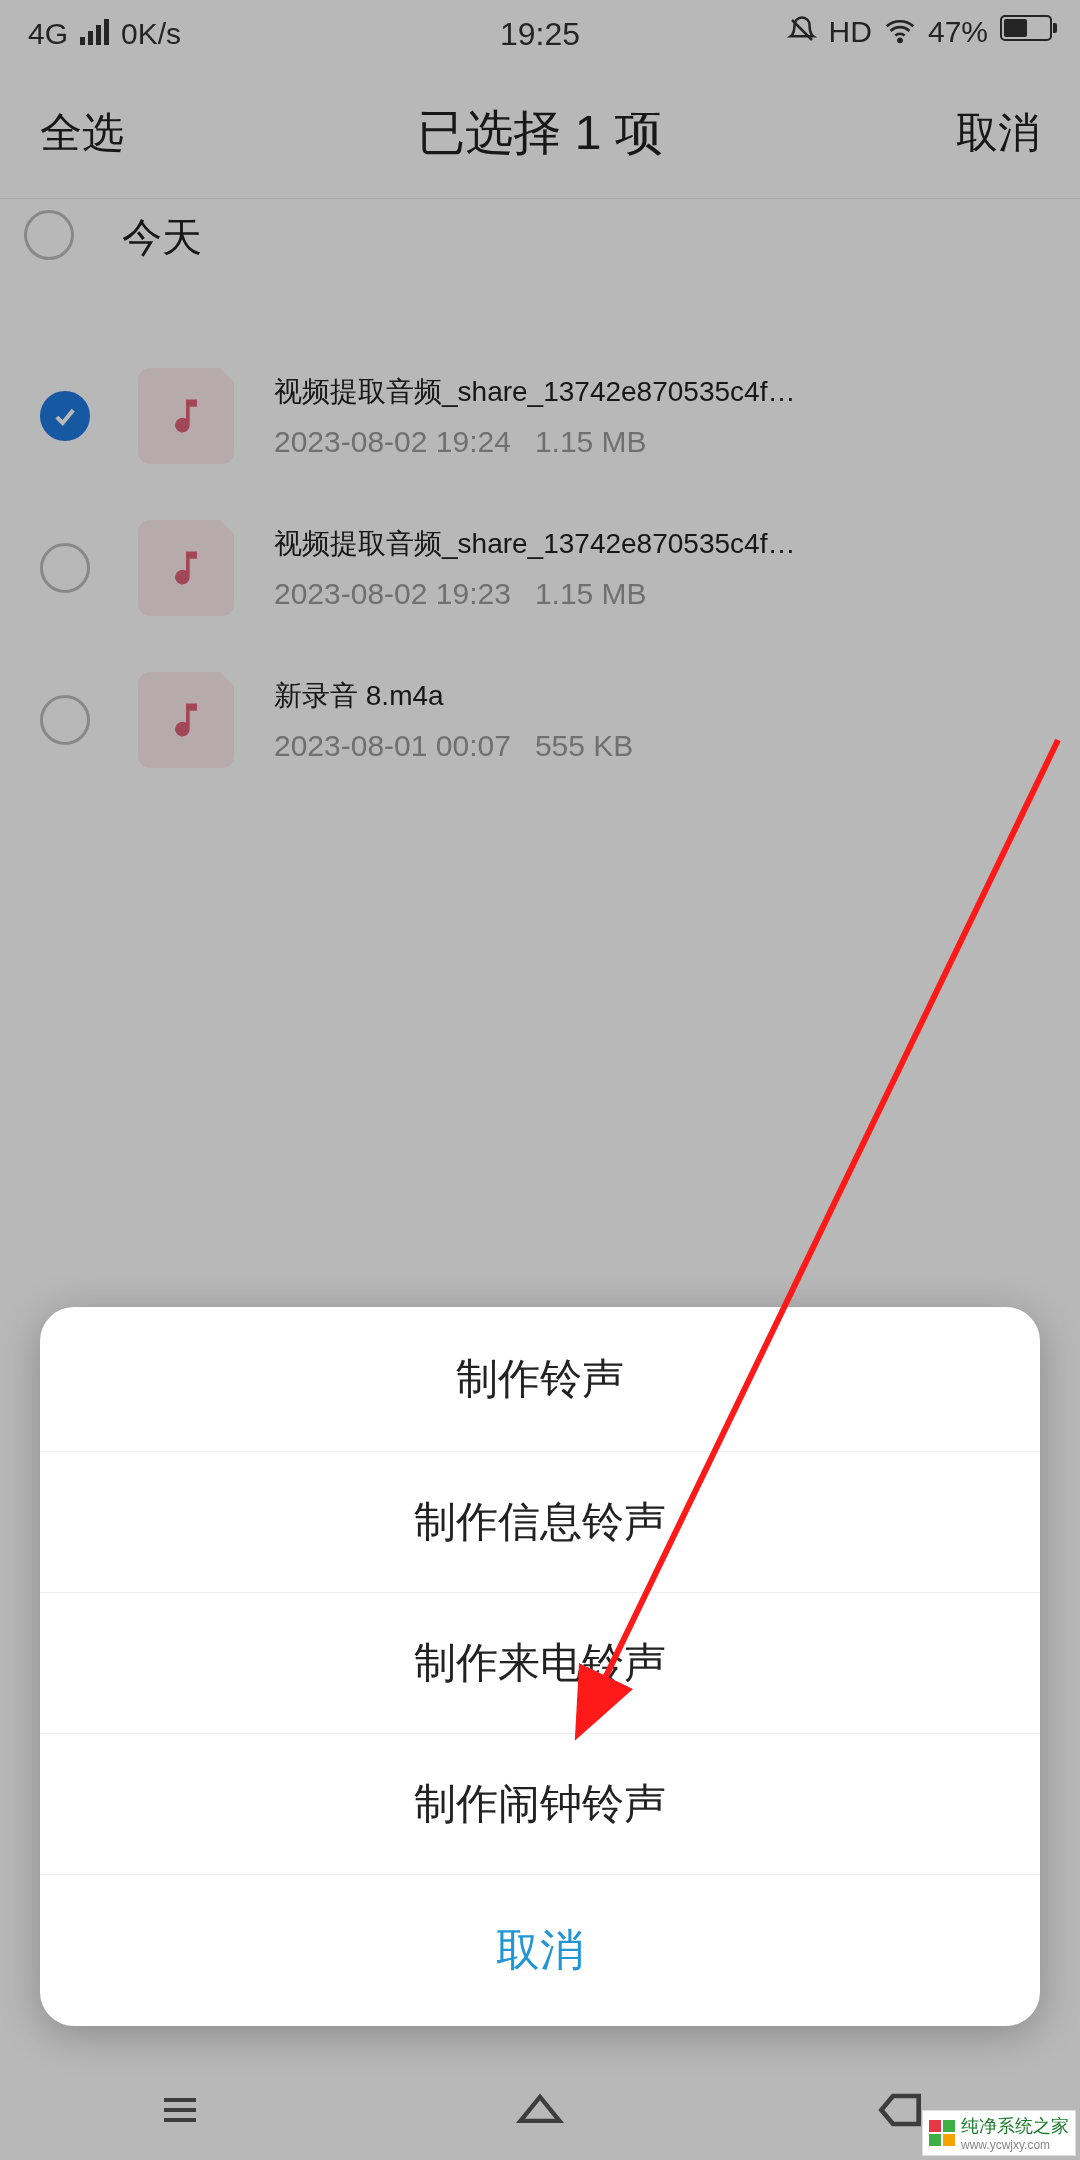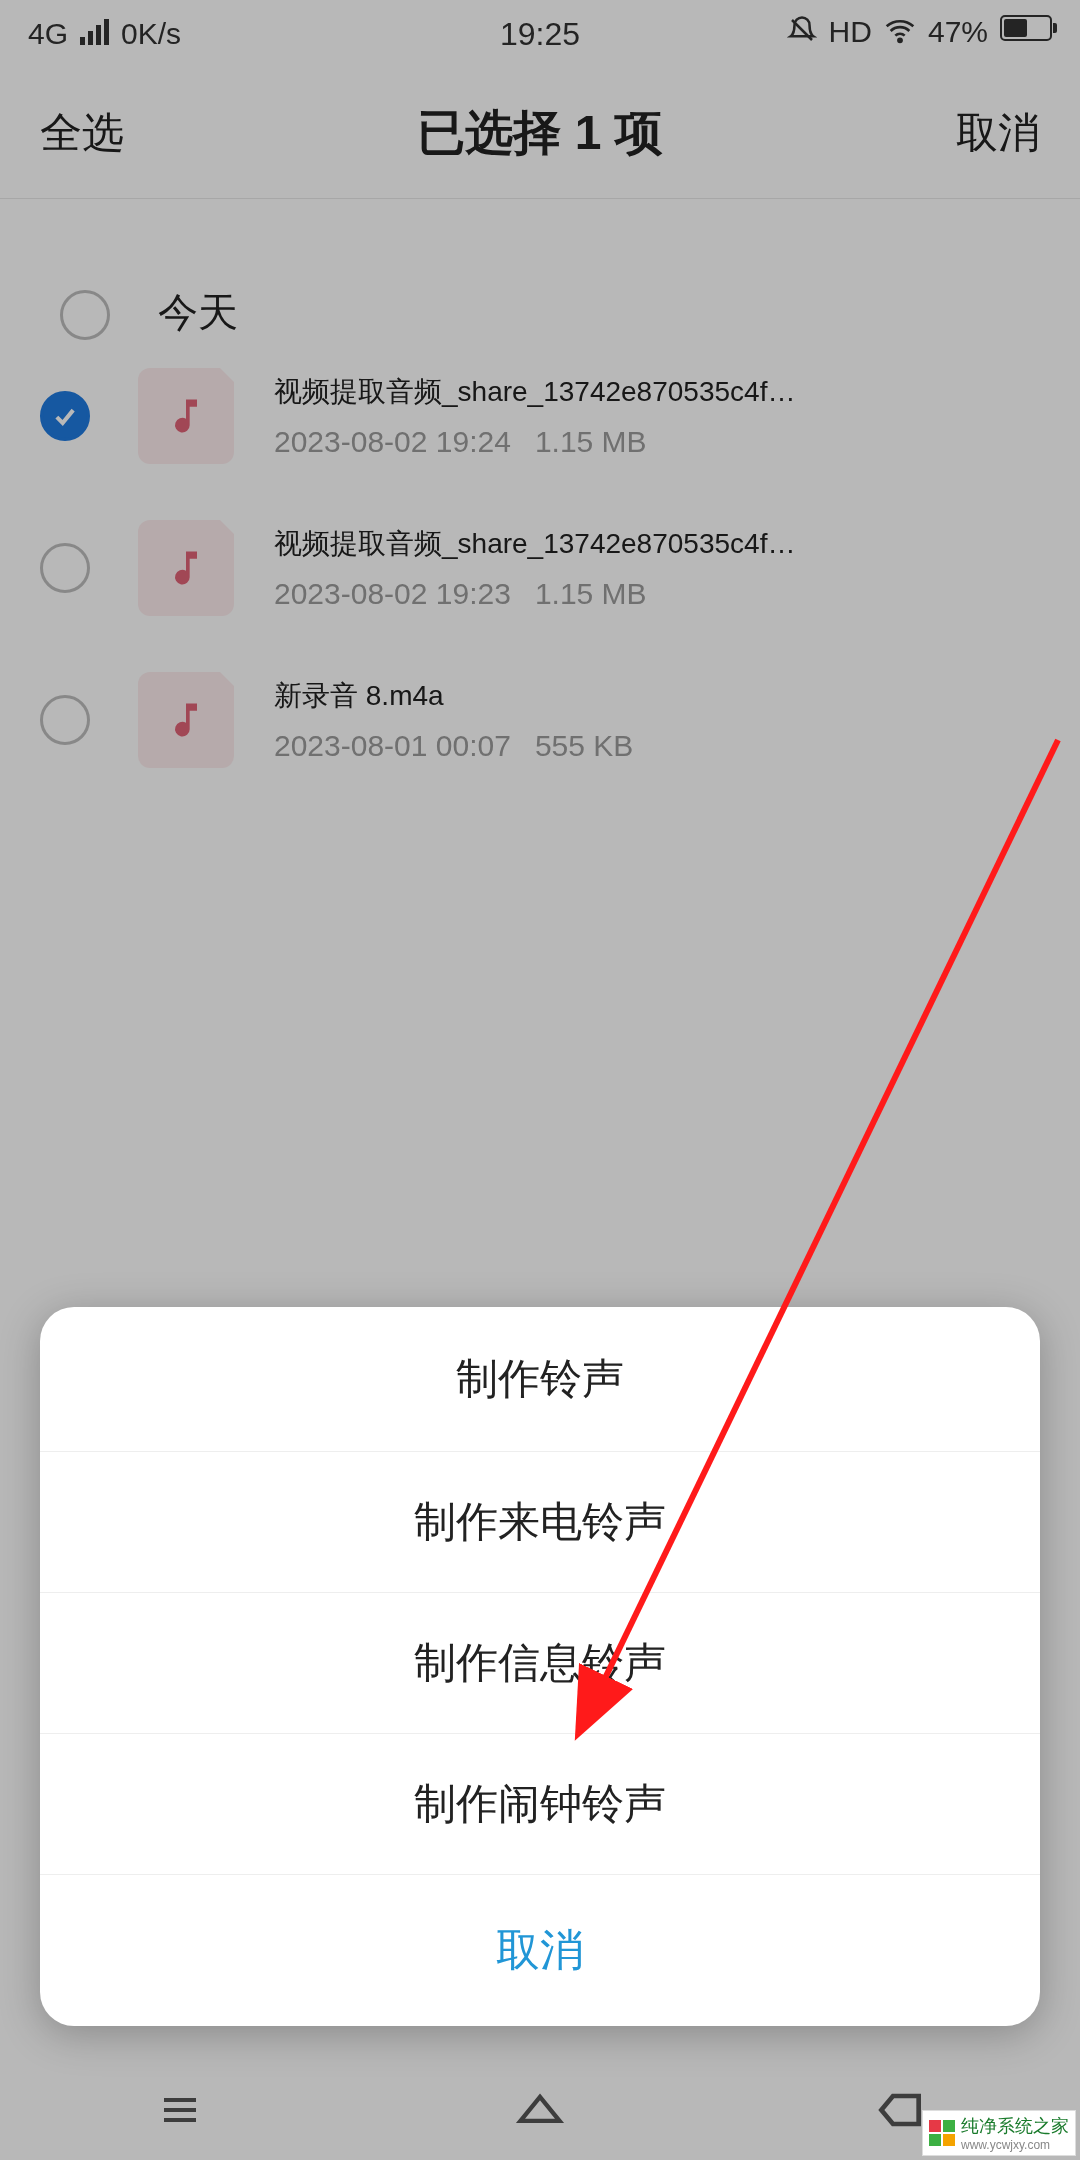--- a/index.html
+++ b/index.html
@@ -14,27 +14,27 @@
   .signal-bars { display:flex; align-items:flex-end; gap:3px; height:28px; }
   .signal-bars span { width:5px; background:#333; }
   .signal-bars span:nth-child(1){height:8px;} .signal-bars span:nth-child(2){height:14px;} .signal-bars span:nth-child(3){height:20px;} .signal-bars span:nth-child(4){height:26px;}
   .wifi-icon, .bell-icon, .battery-icon { display:inline-block; }
   .battery { width:52px; height:26px; border:2.5px solid #333; border-radius:5px; position:relative; }
   .battery::after { content:""; position:absolute; right:-7px; top:6px; width:4px; height:10px; background:#333; border-radius:0 2px 2px 0; }
   .battery-fill { position:absolute; left:2px; top:2px; bottom:2px; width:47%; background:#333; border-radius:2px; }
 
   
   .header { position:absolute; top:68px; left:0; right:0; height:130px; display:flex; align-items:center; justify-content:space-between; padding:0 40px; z-index:2; }
-  .header .title { position:absolute; left:50%; transform:translateX(-50%); font-size:48px; font-weight:700; color:#222; }
+  .header .title { position:absolute; left:50%; transform:translateX(-50%); font-size:48px; font-weight:400; color:#222; }
   .header .side { font-size:42px; color:#222; }
   .hr { position:absolute; top:198px; left:0; right:0; height:1px; background:#e8e8e8; z-index:2; }
 
   
   .list { position:absolute; top:210px; left:0; right:0; bottom:100px; z-index:2; }
-  .section-row { display:flex; align-items:flex-end; height:130px; padding:0 60px; }
+  .section-row { display:flex; align-items:flex-start; height:130px; padding:0 24px; }
   .section-row .chk { margin-right:48px; }
   .section-row .section-label { font-size:40px; font-weight:500; color:#222; }
 
   .file-row { display:flex; align-items:center; padding:28px 40px; }
   .file-row .chk { margin-right:48px; flex:0 0 auto; }
   .file-row .thumb { width:96px; height:96px; border-radius:12px; background:#fdecee; display:flex; align-items:center; justify-content:center; margin-right:40px; flex:0 0 auto; position:relative; }
   .file-row .thumb::after { content:""; position:absolute; top:0; right:0; border-width:0 14px 14px 0; border-style:solid; border-color:transparent #fff transparent transparent; }
   .file-row .info { flex:1; min-width:0; }
   .file-row .name { font-size:28px; color:#222; line-height:1.35; display:-webkit-box; -webkit-line-clamp:2; -webkit-box-orient:vertical; overflow:hidden; word-break:break-all; }
   .file-row .meta { margin-top:14px; font-size:30px; color:#9b9b9b; }
@@ -192,22 +192,22 @@
       <svg width="56" height="56" viewBox="0 0 24 24" fill="none" stroke="#555" stroke-width="2">
           <path d="M20 6 H9 L4 12 L9 18 H20 Z"></path>
         </svg>
     </div>
   </div>
 
   <div class="dim-overlay"></div>
 
   <div class="modal">
     <div class="m-title">制作铃声</div>
+    <div class="m-opt">制作信息铃声</div>
     <div class="m-opt">制作来电铃声</div>
-    <div class="m-opt">制作信息铃声</div>
     <div class="m-opt">制作闹钟铃声</div>
     <div class="m-cancel">取消</div>
   </div>
 
   <svg class="arrow-svg" width="1080" height="2160">
     <defs>
       <marker id="arrowhead" markerWidth="12" markerHeight="10" refX="10" refY="5" orient="auto">
         <polygon points="0 0, 12 5, 0 10" fill="#ff1a1a"></polygon>
       </marker>
     </defs>

